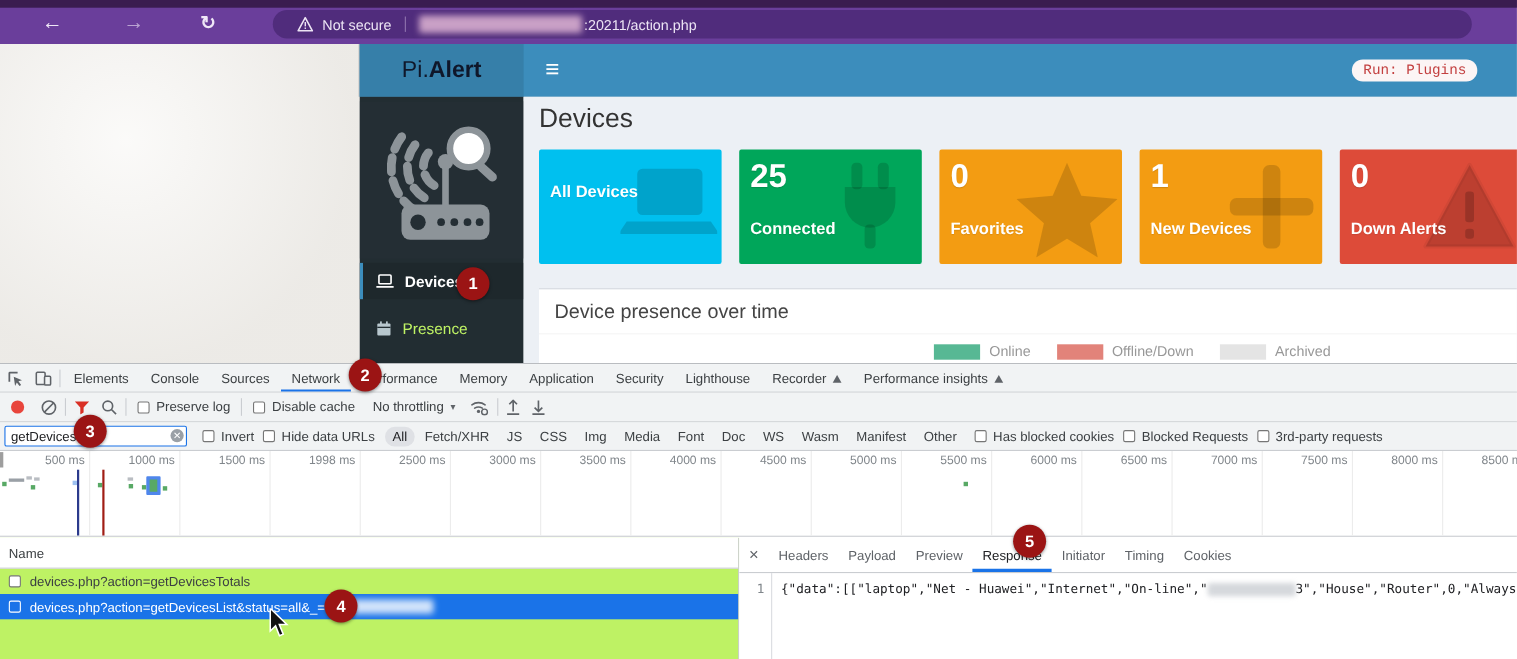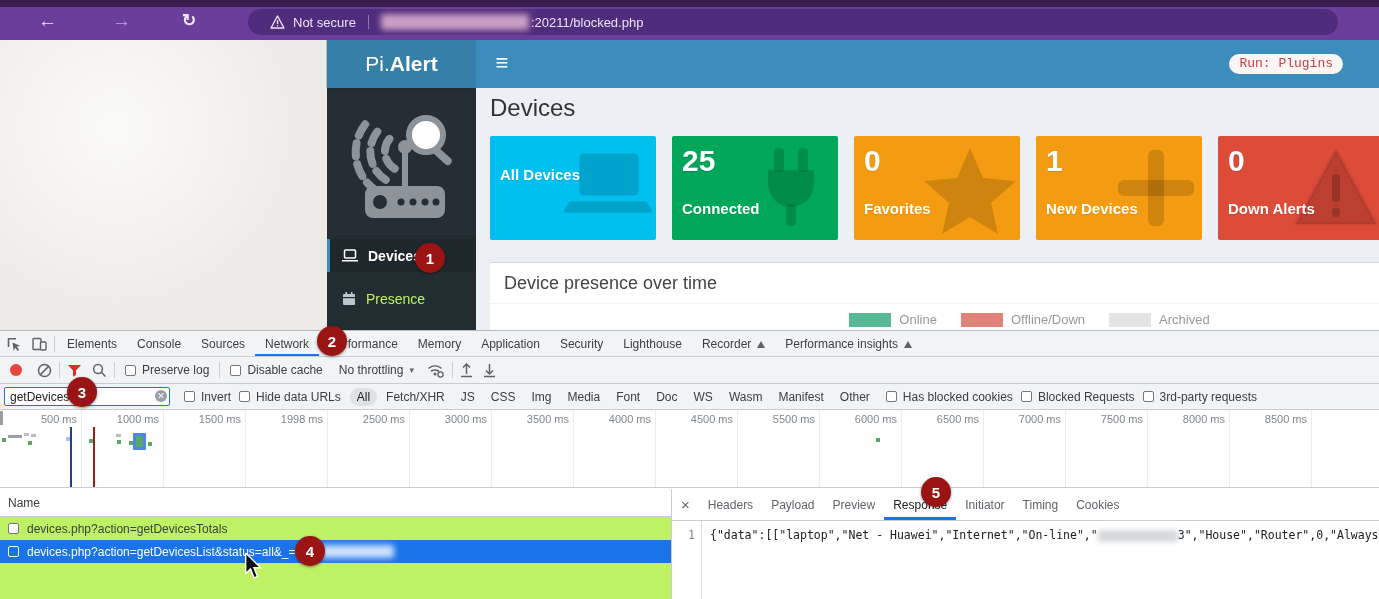--- a/index.html
+++ b/index.html
@@ -19,21 +19,21 @@
   .blur { display:inline-block; border-radius:2px; filter:blur(3px); }
   .url-blur { width:148px; height:16px; background:#c9a0c6; margin-right:2px; }
 
   
   .desktop { position:absolute; left:0; top:40px; width:327px; height:290px;
     background:#f1efeb;
     background-image:radial-gradient(circle at 35% 30%, rgba(255,255,255,.7), rgba(0,0,0,0.02) 70%); }
 
   
   .app-header { position:absolute; left:327px; top:40px; width:1052px; height:48px; background:#3c8dbc; box-shadow:-1px 0 0 rgba(0,0,0,.2); }
-  .logo-box { position:absolute; left:0; top:0; width:149px; height:48px; background:#367fa9; color:#ffffff; font-size:21px; display:flex; align-items:center; justify-content:center; }
+  .logo-box { position:absolute; left:0; top:0; width:149px; height:48px; background:#367fa9; color:#0f172a; font-size:21px; display:flex; align-items:center; justify-content:center; }
   .logo-box b { font-weight:bold; }
   .hamburger { position:absolute; left:160px; top:10px; color:#fff; font-size:22px; font-weight:bold; width:30px; text-align:center; cursor:default; }
   .run-plugins { position:absolute; right:36px; top:14px; background:#fcf5f5; color:#c34040; font-family:"Liberation Mono", monospace; font-size:13px; padding:2px 10px 3px; border-radius:11px; cursor:default; white-space:nowrap; }
 
   .sidebar { position:absolute; left:327px; top:88px; width:149px; height:242px; background:#222d32; overflow:hidden; }
   .side-logo { position:absolute; left:0; top:4px; width:149px; height:143px; background:#242e34; display:flex; align-items:center; justify-content:center; }
   .menu-item { position:absolute; left:0; width:149px; height:33px; display:flex; align-items:center; font-size:14px; color:#bef264; cursor:default; }
   .menu-item.active { background:#1e282c; border-left:3px solid #3c8dbc; color:#fff; font-weight:bold; }
   .menu-item .mi-ic { margin:0 10px 0 15px; display:flex; }
   .menu-item.active .mi-ic { margin-left:12px; }
@@ -128,21 +128,21 @@
       <span class="warn-ic">
         <svg width="15" height="14" viewBox="0 0 15 14">
             <path d="M7.5 1 L14 13 H1 Z" fill="none" stroke="#ece4f4" stroke-width="1.4" stroke-linejoin="round"></path>
             <rect x="6.9" y="5" width="1.3" height="4" fill="#ece4f4"></rect>
             <rect x="6.9" y="10" width="1.3" height="1.3" fill="#ece4f4"></rect>
           </svg>
       </span>
       <span>Not secure</span>
       <span class="omni-sep"></span>
       <span class="blur url-blur"></span>
-      <span>:20211/blocked.php</span>
+      <span>:20211/action.php</span>
     </div>
   </div>
 
   <div class="desktop"></div>
 
   <div class="app-header">
     <div class="logo-box">
         <span>Pi.</span>
         <b>Alert</b>
       </div>
@@ -416,20 +416,21 @@
 
       <div class="tl-col"><span>500 ms</span></div>
           <div class="tl-col"><span>1000 ms</span></div>
           <div class="tl-col"><span>1500 ms</span></div>
           <div class="tl-col"><span>1998 ms</span></div>
           <div class="tl-col"><span>2500 ms</span></div>
           <div class="tl-col"><span>3000 ms</span></div>
           <div class="tl-col"><span>3500 ms</span></div>
           <div class="tl-col"><span>4000 ms</span></div>
           <div class="tl-col"><span>4500 ms</span></div>
+          <div class="tl-col"><span>5000 ms</span></div>
           <div class="tl-col"><span>5500 ms</span></div>
           <div class="tl-col"><span>6000 ms</span></div>
           <div class="tl-col"><span>6500 ms</span></div>
           <div class="tl-col"><span>7000 ms</span></div>
           <div class="tl-col"><span>7500 ms</span></div>
           <div class="tl-col"><span>8000 ms</span></div>
           <div class="tl-col"><span>8500 ms</span></div>
         </div>
       <div id="tl-marks">
           <div class="mk-nub" style="left: 0px; top: 1px;"></div>

